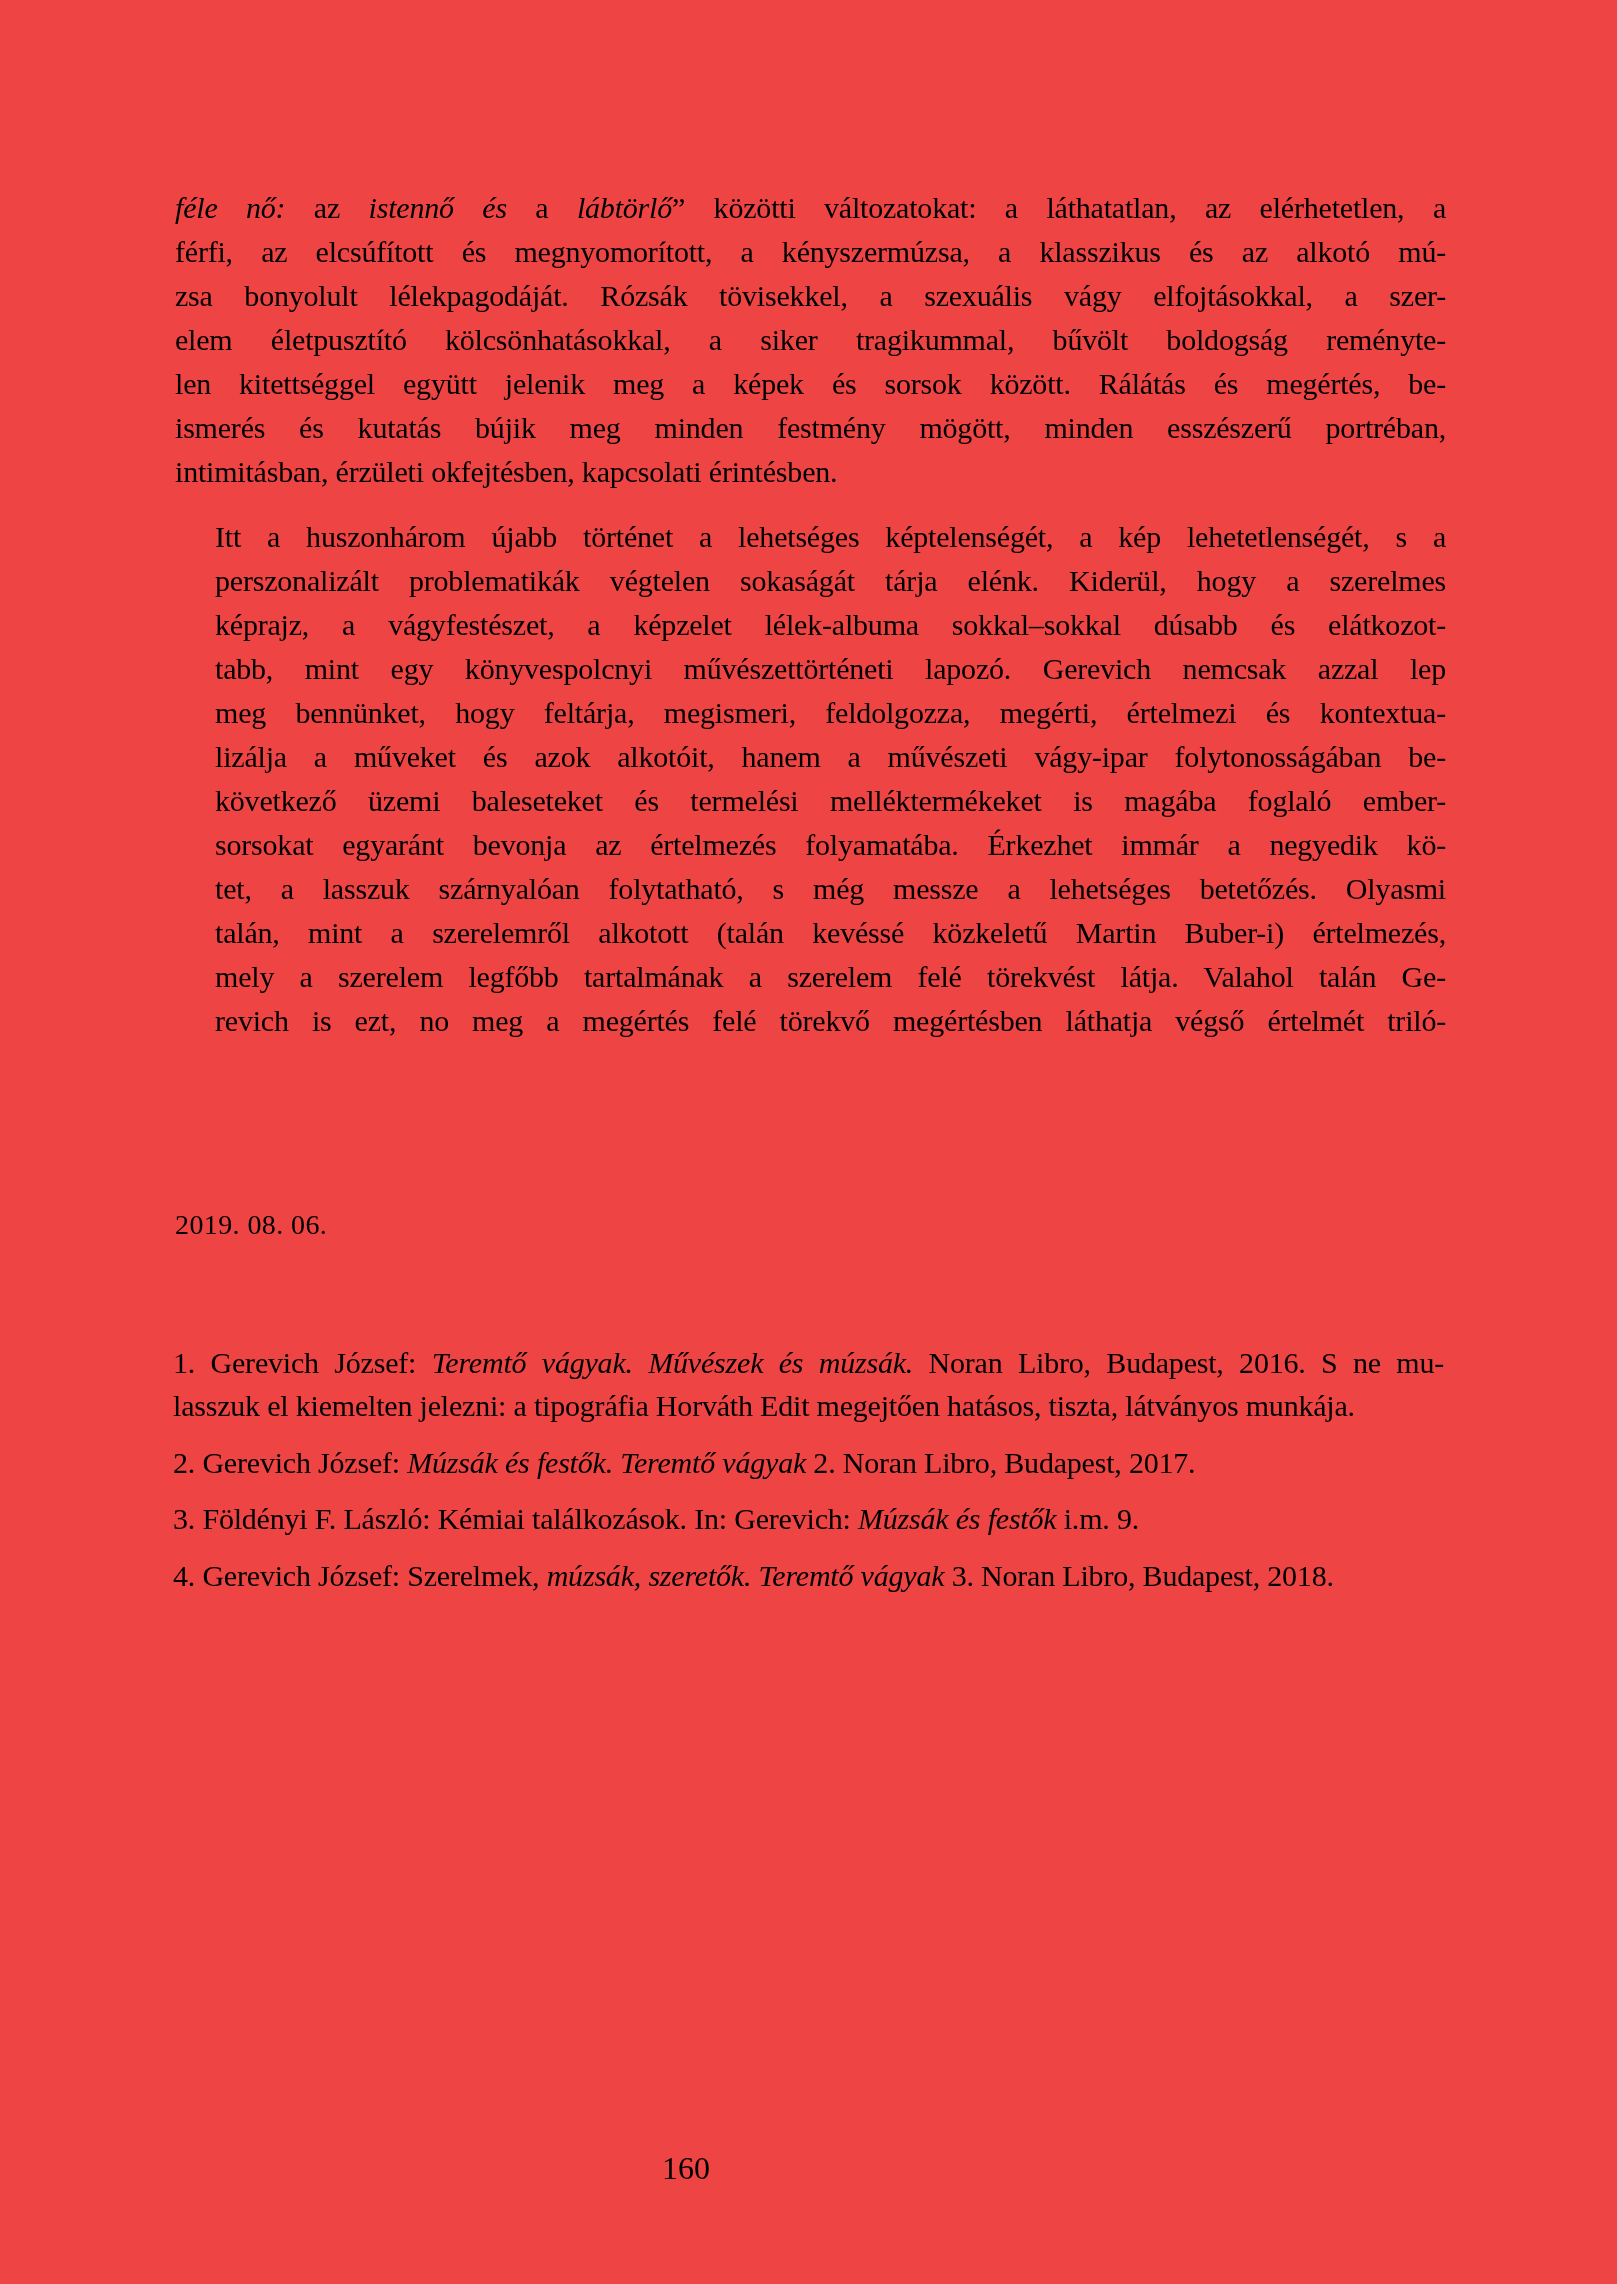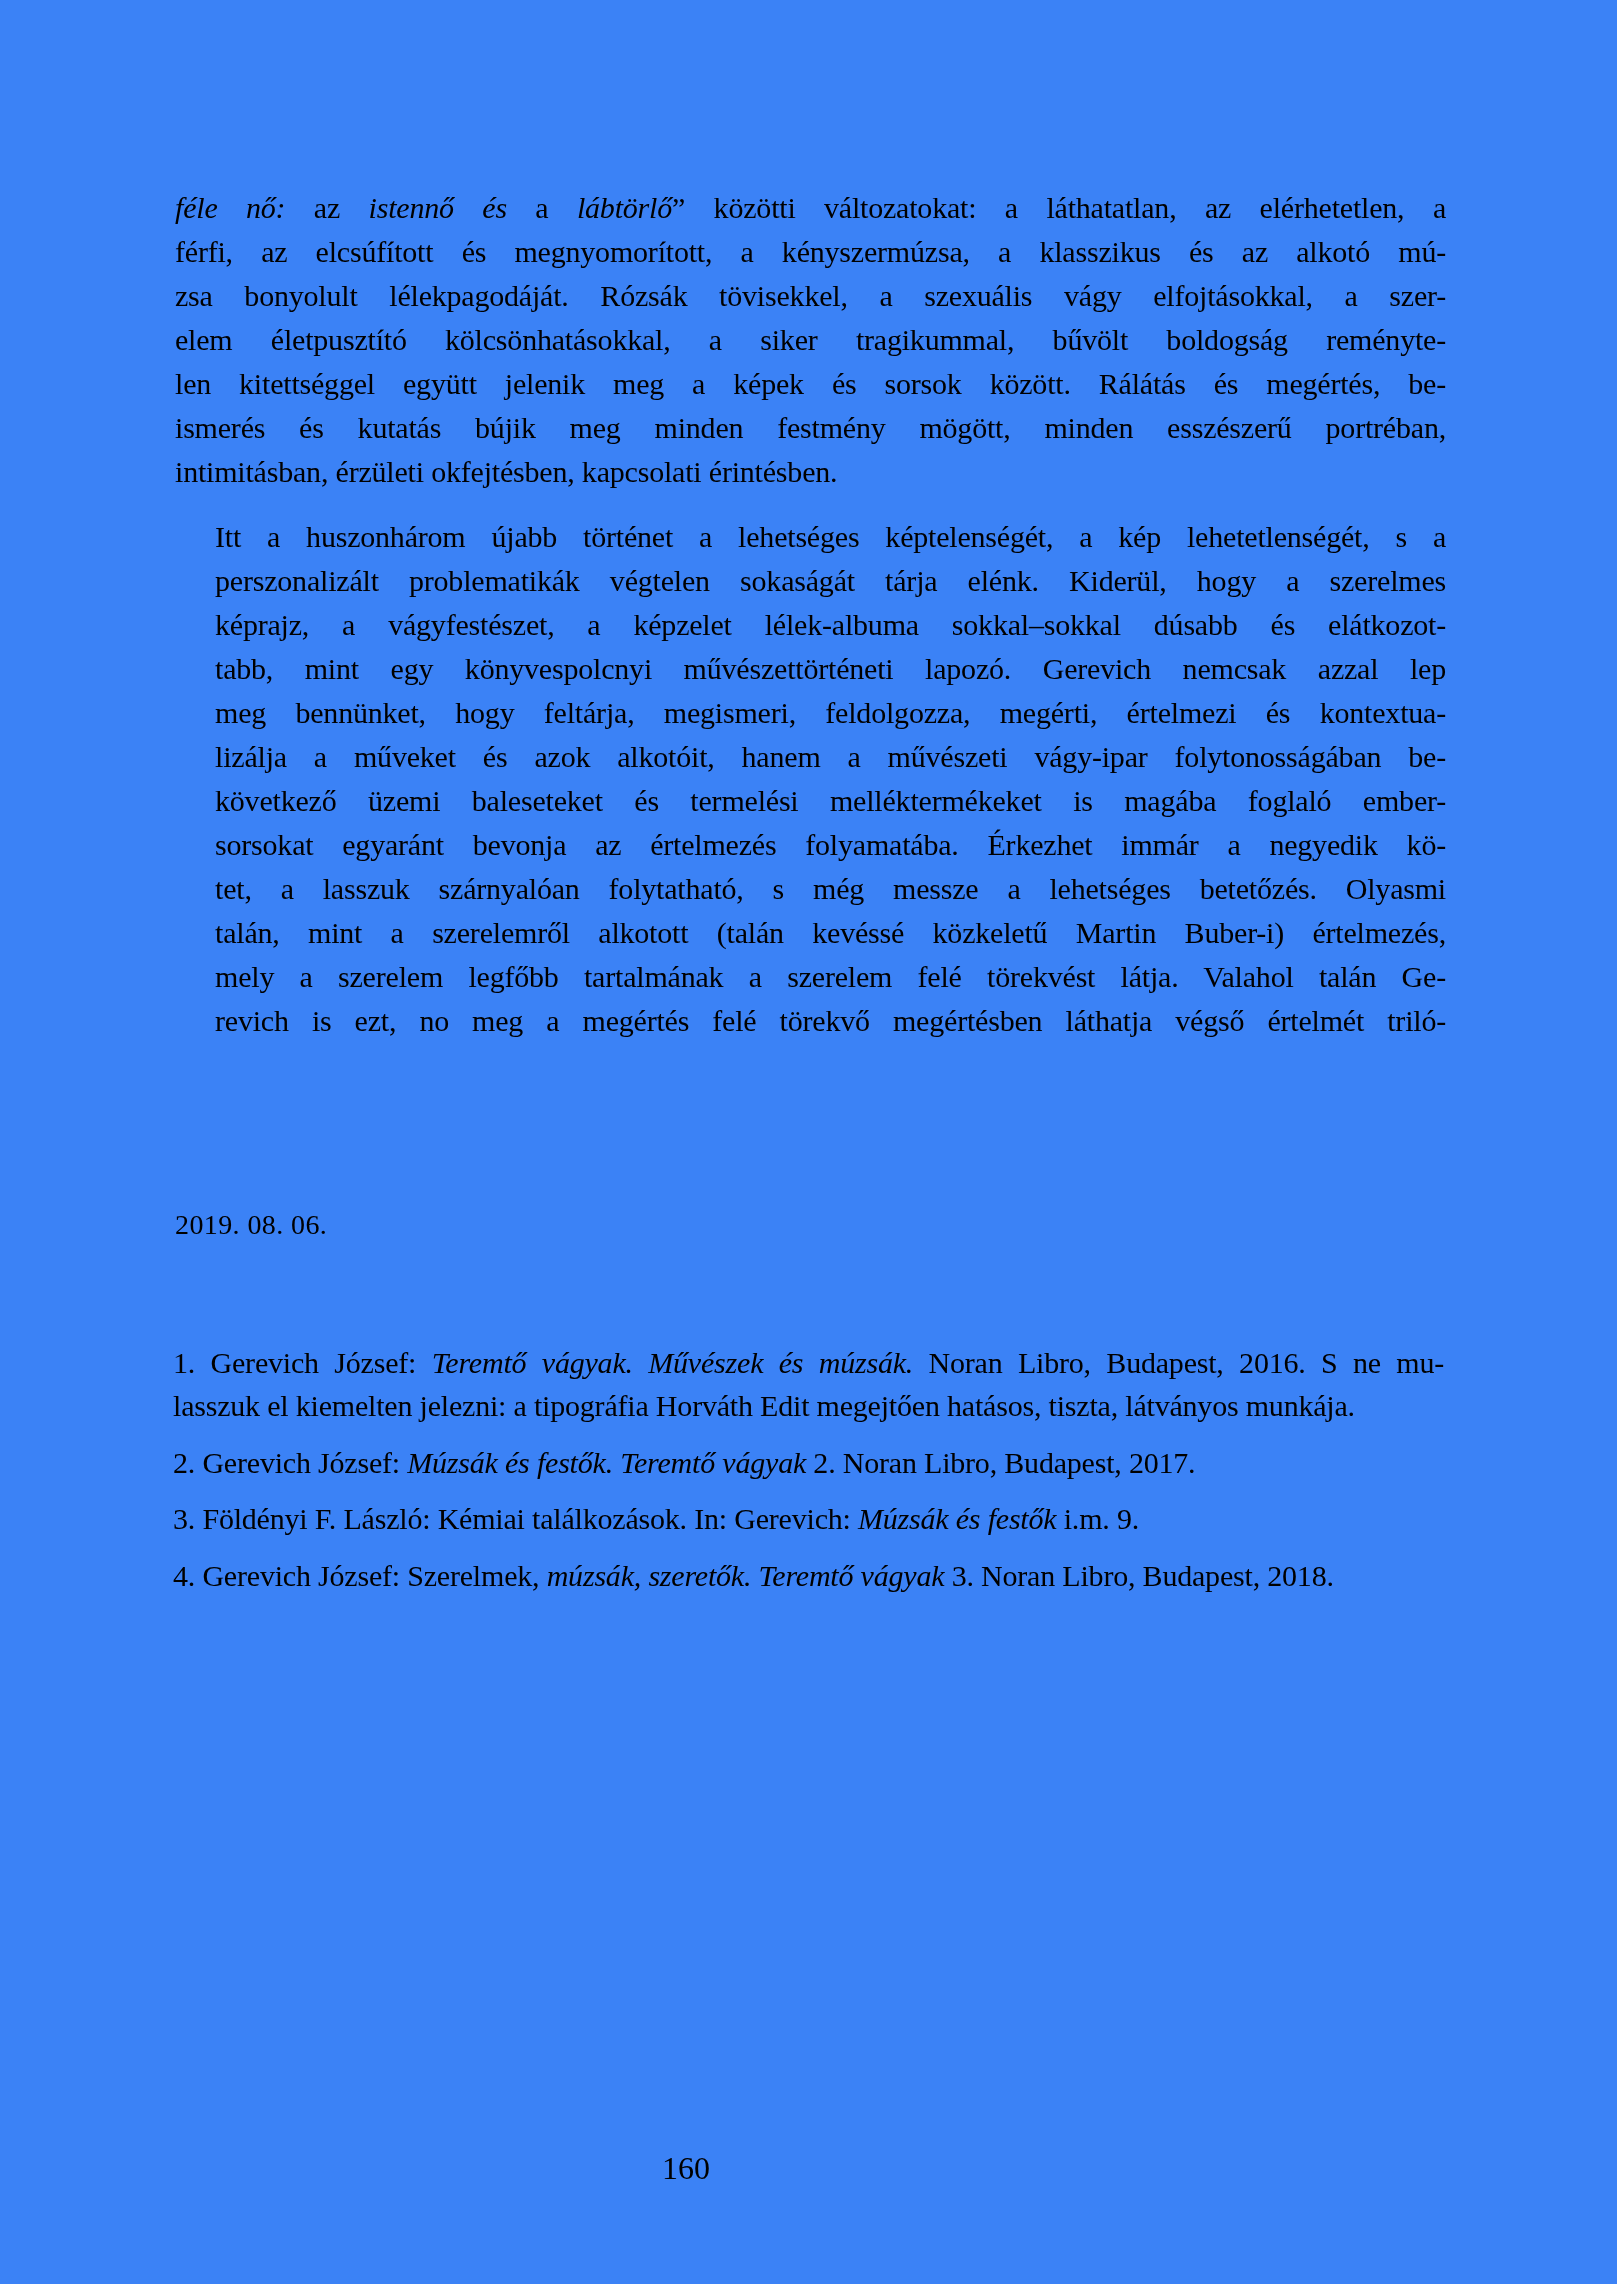--- a/index.html
+++ b/index.html
@@ -13,21 +13,21 @@
     font-family: "Liberation Serif", "DejaVu Serif", serif;
     color: #000000;
     position: relative;
     overflow: hidden;
   }
   .page {
     position: absolute;
     left: 0; top: 0;
     width: 1617px;
     height: 2284px;
-    background: #3b82f6;
+    background: #ef4444;
   }
   .body-text {
     position: absolute;
     left: 175px;
     top: 186px;
     width: 1271px;
     font-size: 30px;
     line-height: 44px;
     letter-spacing: -0.2px;
   }

